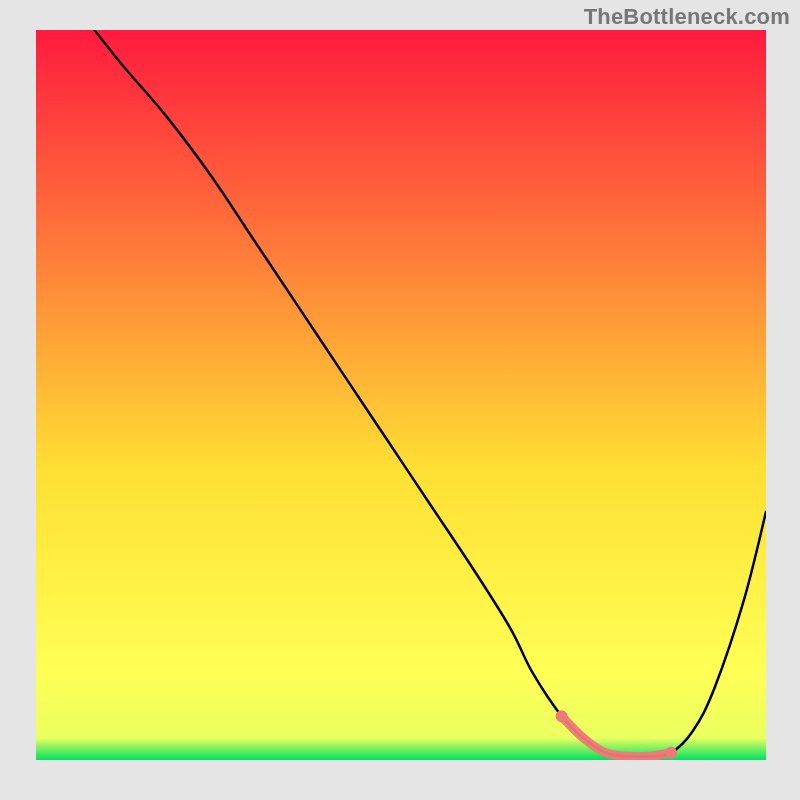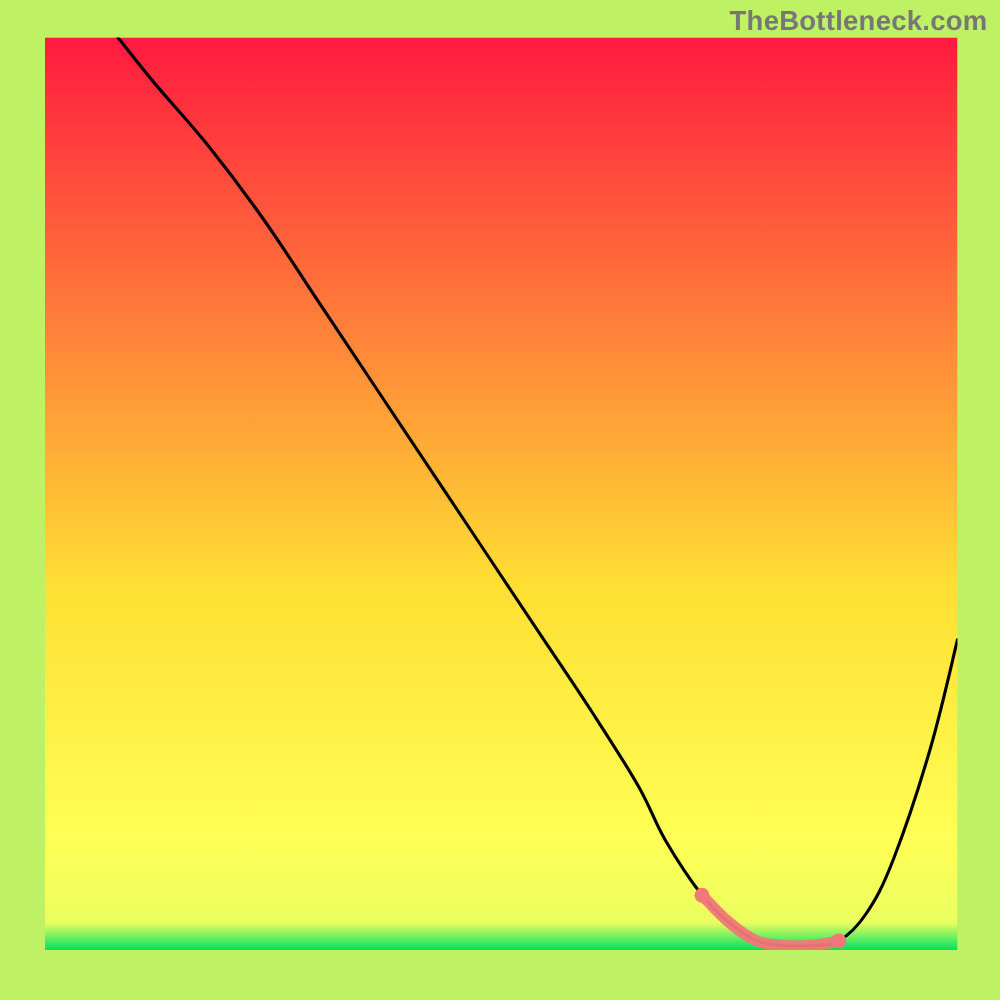--- a/index.html
+++ b/index.html
@@ -1,21 +1,21 @@
 <!DOCTYPE html>
 <html><head>
 <meta charset="utf-8">
 <style>
   * { margin: 0; padding: 0; box-sizing: border-box; }
   html, body { width: 800px; height: 800px; background: #000; overflow: hidden; }
   .container {
     position: relative;
     width: 800px;
     height: 800px;
-    background: #bef264;
+    background: #e5e5e5;
   }
   .watermark {
     position: absolute;
     top: 4px;
     right: 10px;
     font-family: Arial, sans-serif;
     font-size: 22px;
     font-weight: 600;
     color: #777;
     letter-spacing: 0.2px;

